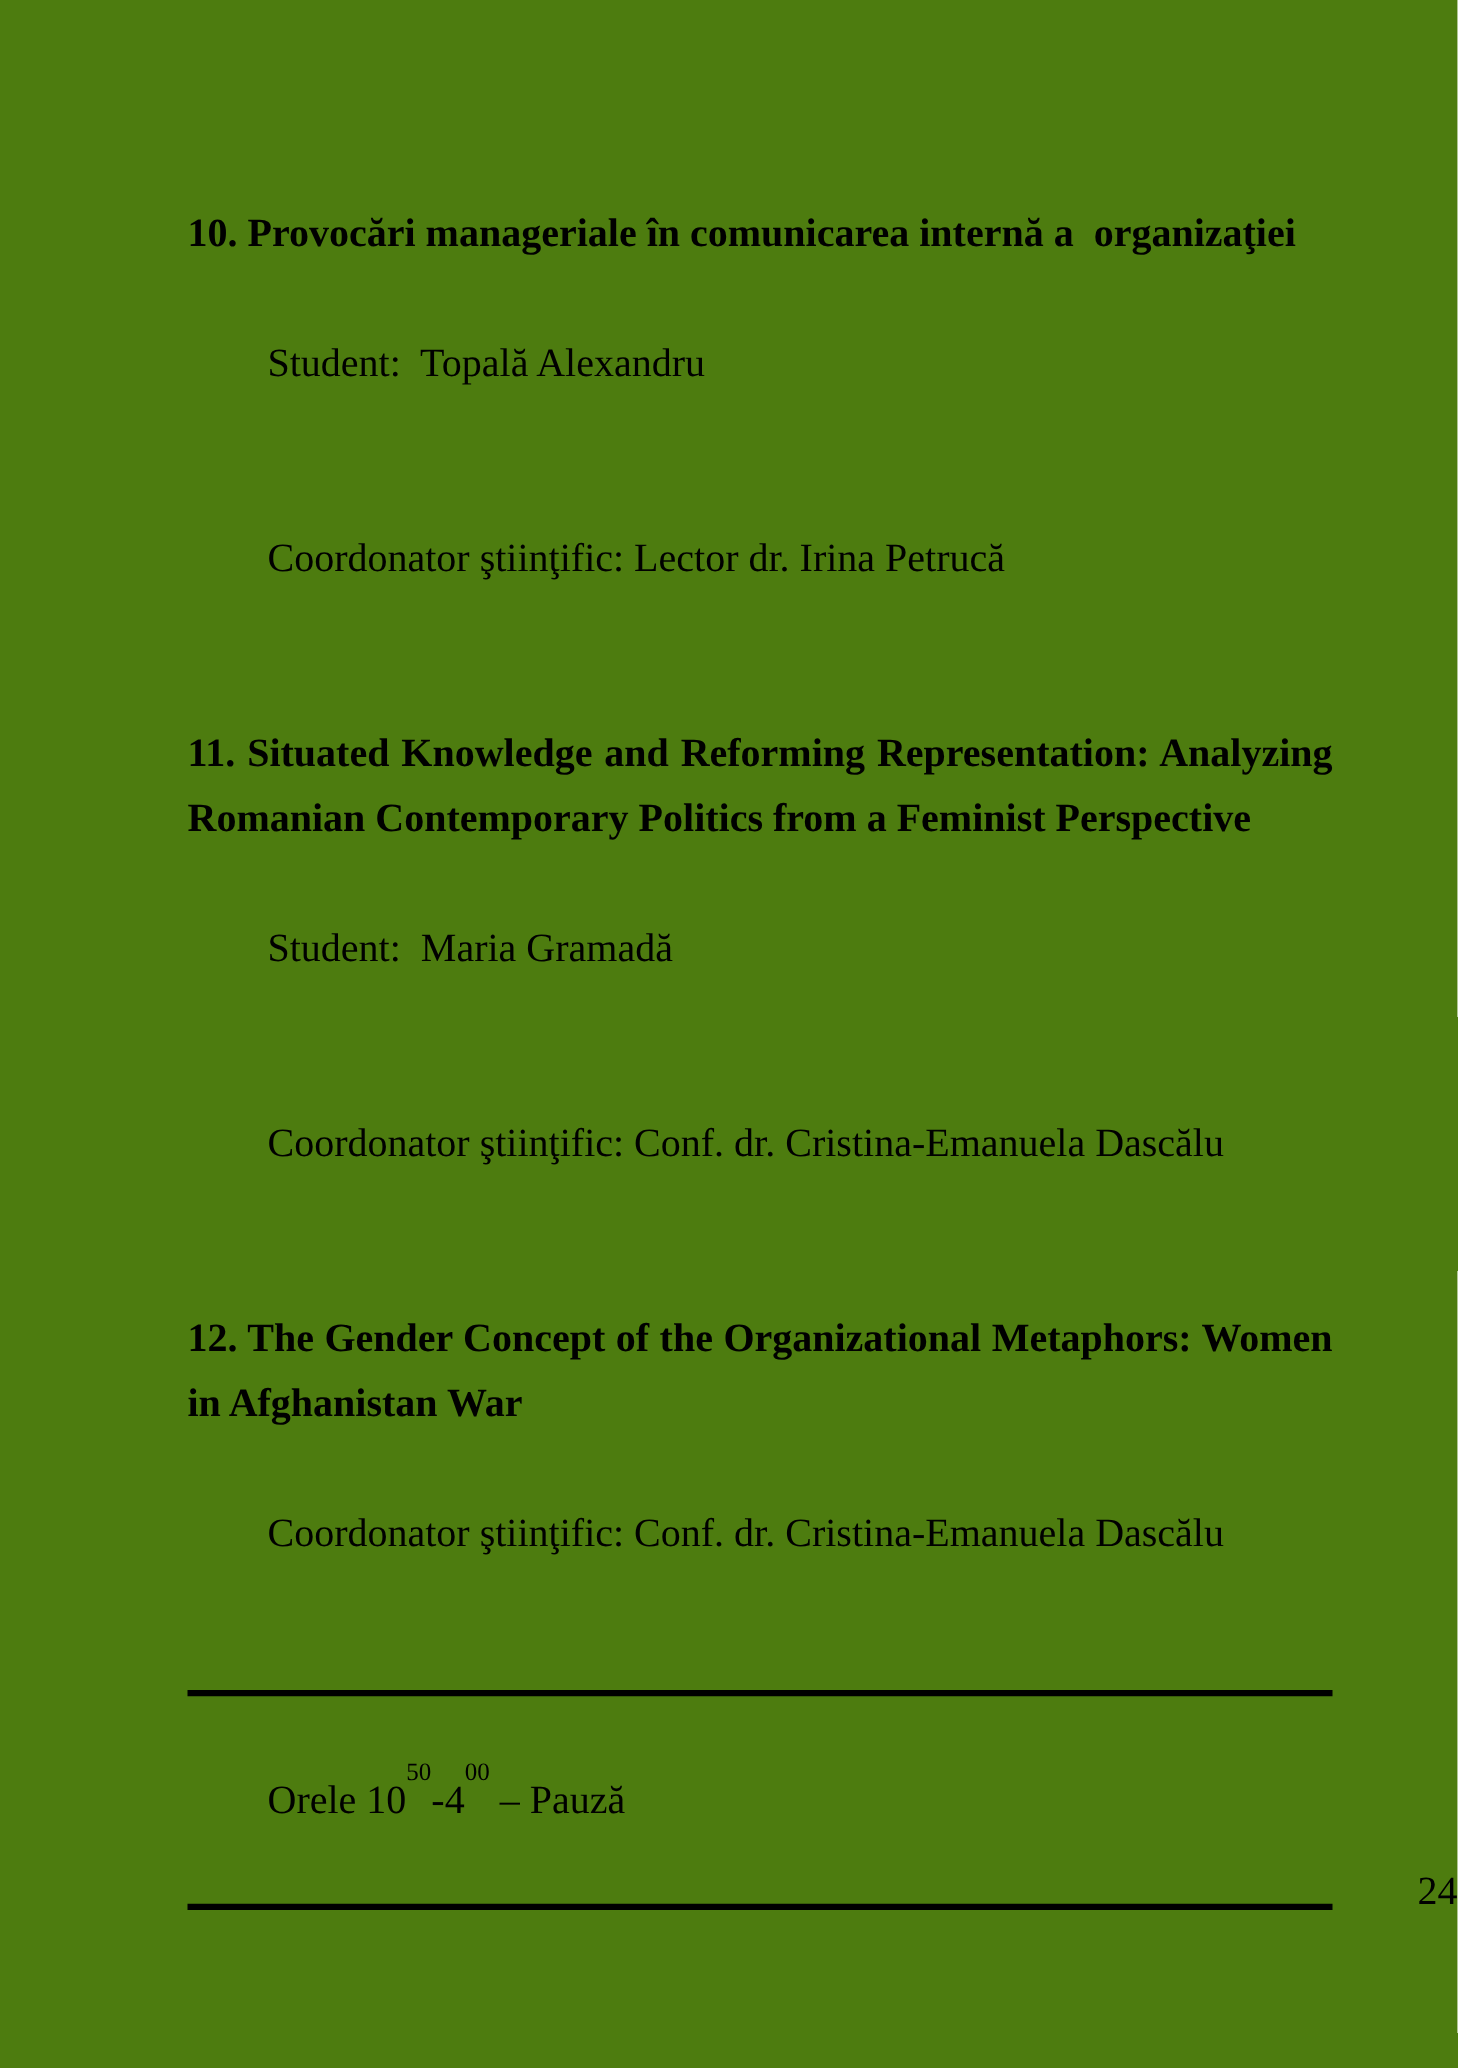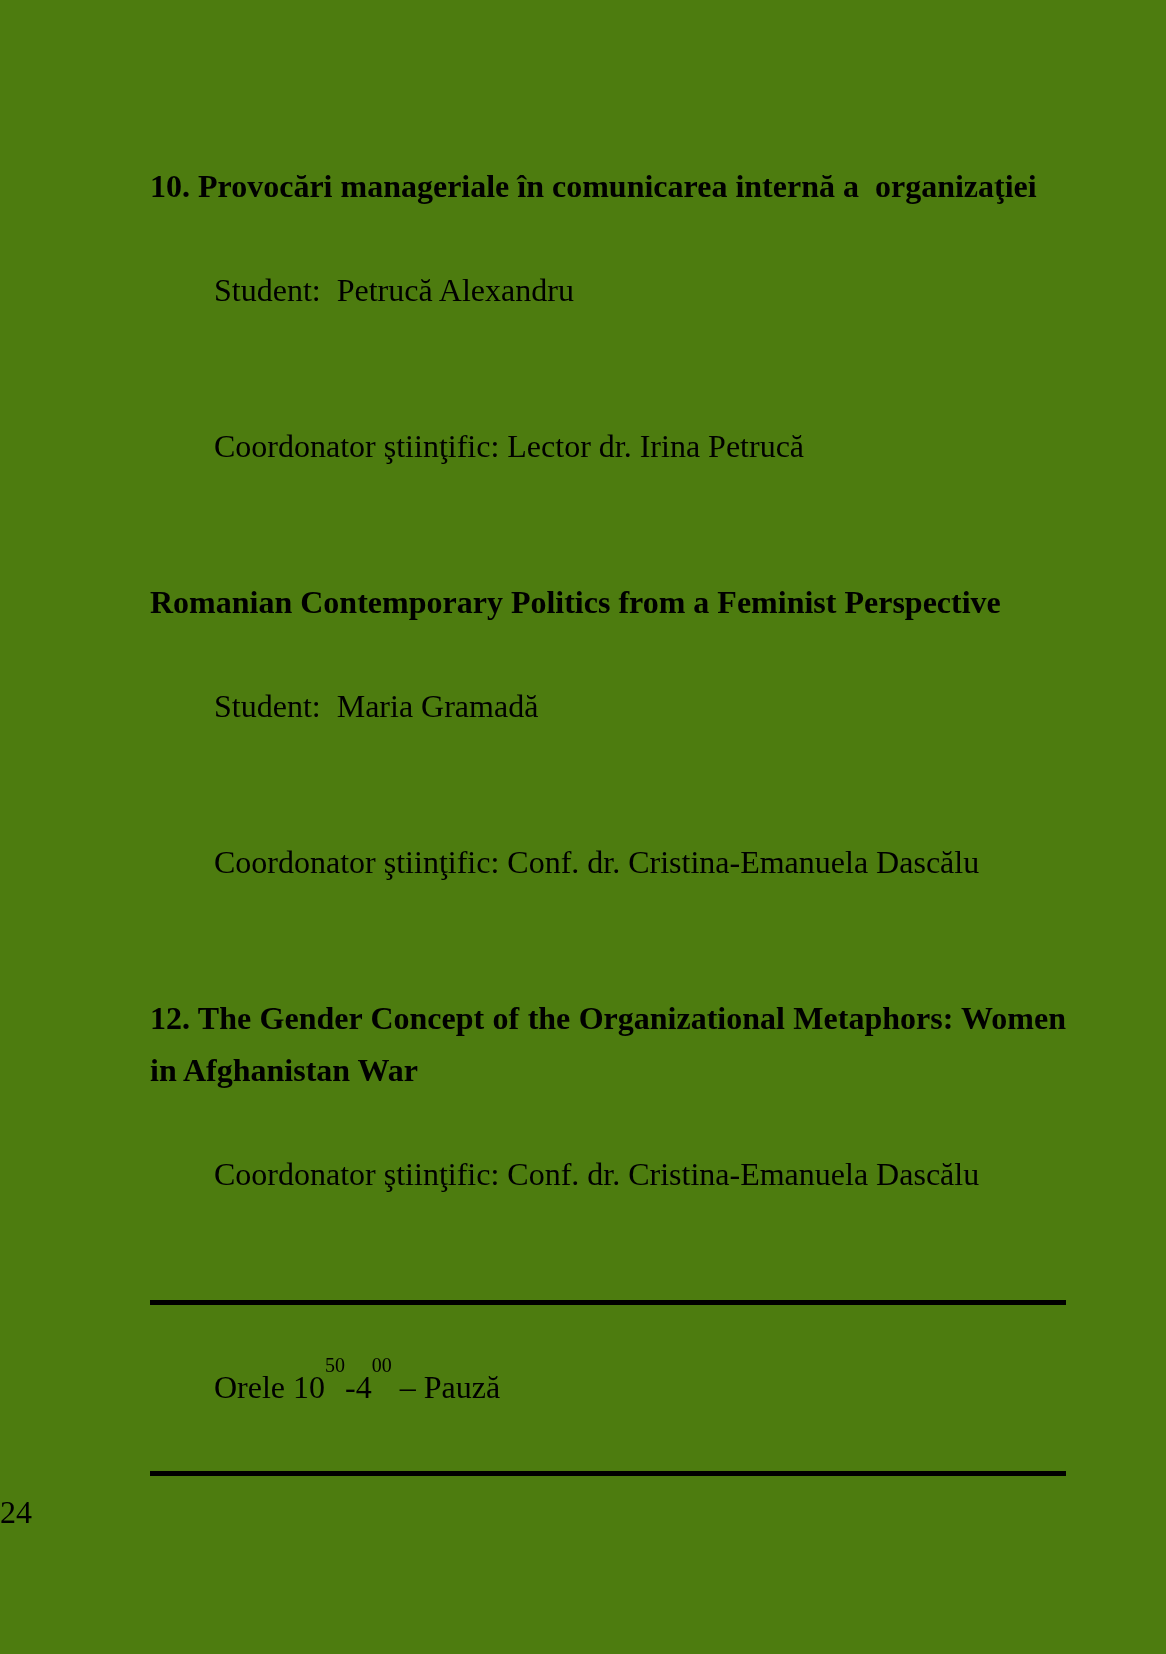--- a/index.html
+++ b/index.html
@@ -44,41 +44,42 @@
     font-size: 20px;
     line-height: 0;
     position: relative;
     top: -14px;
   }
   .page-number {
     position: absolute;
     top: 1492px;
     left: 0;
     width: 1166px;
-    text-align: left;
+    text-align: right;
     line-height: 40px;
   }
 </style>
 </head>
 <body>
 
 <div class="page">
   <div class="content">
 
     <div class="block">
       <div class="doc-line bold">10. Provocări manageriale în comunicarea internă a  organizaţiei</div>
       <div class="doc-line">
-        <span class="italic">Student:</span><span>  Petrucă Alexandru</span>
+        <span class="italic">Student:</span><span>  Topală Alexandru</span>
       </div>
       <div class="doc-line">
         <span class="italic">Coordonator ştiinţific</span><span>: Lector dr. Irina Petrucă</span>
       </div>
     </div>
 
     <div class="block">
+      <div class="doc-line bold justified">11. Situated Knowledge and Reforming Representation: Analyzing</div>
       <div class="doc-line bold">Romanian Contemporary Politics from a Feminist Perspective</div>
       <div class="doc-line">
         <span class="italic">Student:</span><span>  Maria Gramadă</span>
       </div>
       <div class="doc-line">
         <span class="italic">Coordonator ştiinţific</span><span>: Conf. dr. Cristina-Emanuela Dascălu</span>
       </div>
     </div>
 
     <div class="block-tight">

